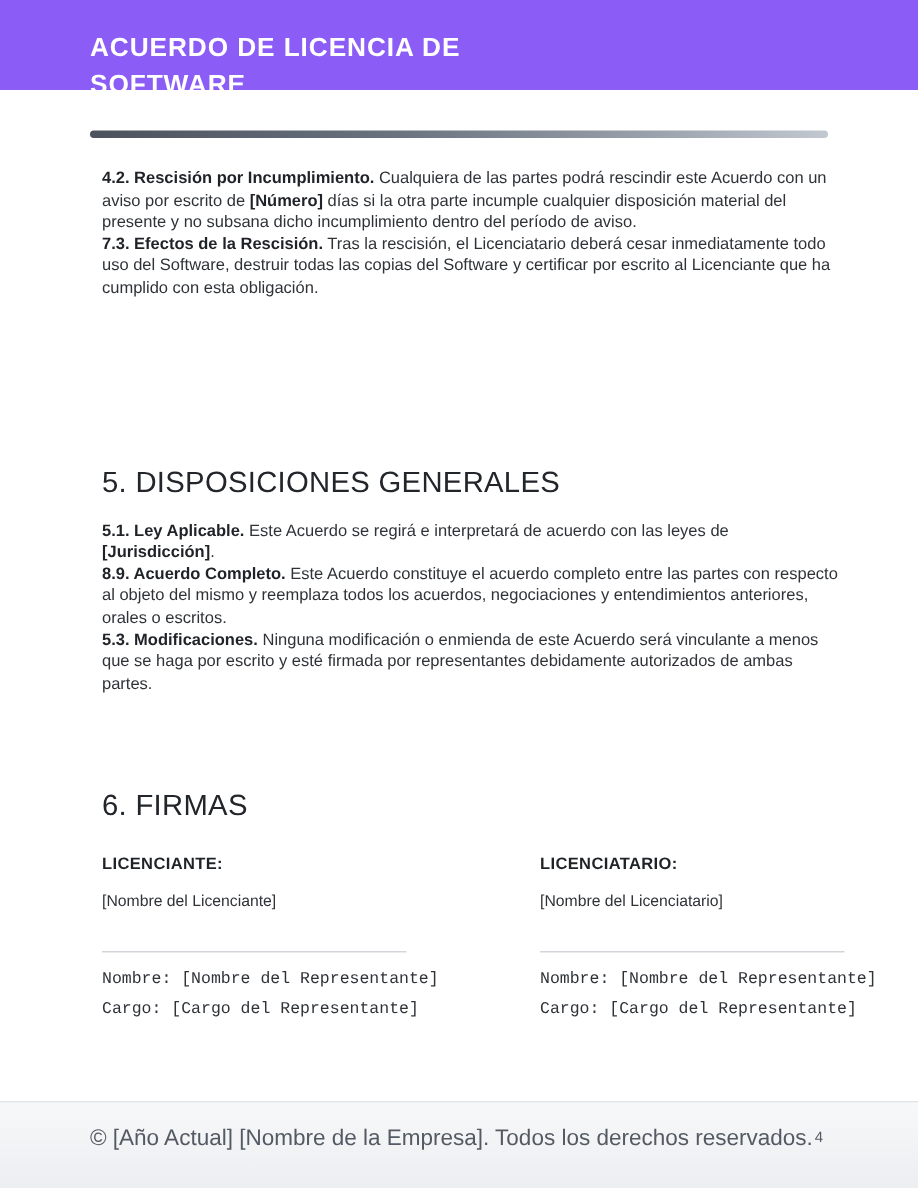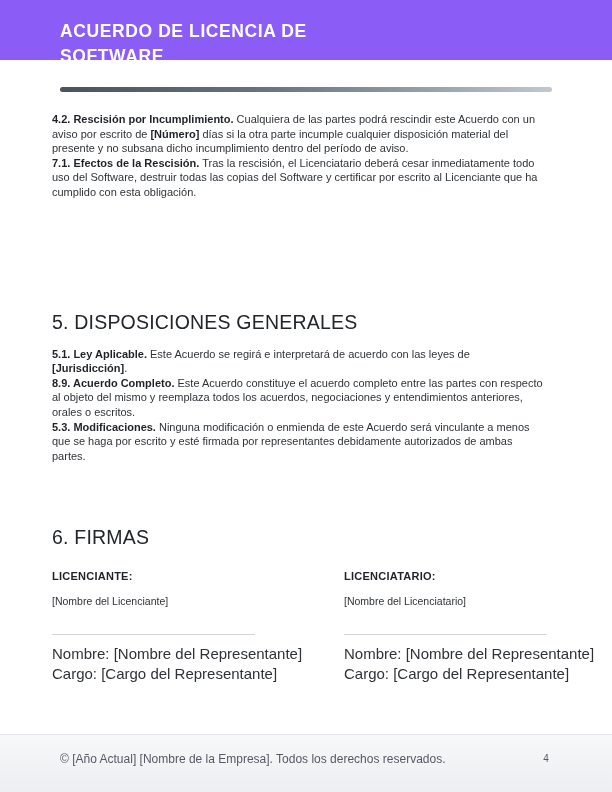--- a/index.html
+++ b/index.html
@@ -56,21 +56,21 @@
     top: 87px;
     width: 492px;
     height: 5px;
     border-radius: 2.5px;
     background: linear-gradient(to right, #4c535e 0%, #6b7280 42%, #98a0ab 75%, #c2c8d0 100%);
   }
 
   
   .content {
     position: absolute;
-    left: 52px;
+    left: 68px;
     top: 112px;
     width: 492px;
   }
 
   p.body-text {
     margin: 0;
     font-size: 11px;
     line-height: 14.6px;
     color: #2f3338;
     text-align: left;
@@ -121,42 +121,43 @@
     color: #2f3338;
     margin: 0;
   }
   .sig-line {
     width: 203px;
     height: 1px;
     background: #d2d5da;
     margin: 26px 0 9px 0;
   }
   .sig-field {
-    font-size: 15px;
+    font-size: 11px;
     line-height: 19.5px;
     color: #2f3338;
     margin: 0;
     white-space: nowrap;
+    font-family: Liberation Mono, monospace;
   }
 
   
   .page-footer {
     position: absolute;
     left: 0;
     bottom: 0;
     width: 612px;
     height: 57px;
     background: linear-gradient(to bottom, #f7f8f9 0%, #eceef1 100%);
     border-top: 1px solid #e2e5e9;
   }
   .footer-note {
     position: absolute;
     left: 60px;
     top: 18px;
-    font-size: 12px;
+    font-size: 15px;
     line-height: 12px;
     color: #545a63;
     margin: 0;
   }
   .footer-page-number {
     position: absolute;
     left: 539px;
     top: 17px;
     width: 14px;
     text-align: center;
@@ -174,21 +175,21 @@
   <div class="page-header">
     <h1 class="page-header-title">ACUERDO DE LICENCIA DE SOFTWARE</h1>
   </div>
 
   <div class="accent-rule"></div>
 
   <div class="content">
 
     <p class="body-text"><b>4.2. Rescisión por Incumplimiento.</b><span> Cualquiera de las partes podrá rescindir este Acuerdo con un aviso por escrito de </span><b>[Número]</b><span> días si la otra parte incumple cualquier disposición material del presente y no subsana dicho incumplimiento dentro del período de aviso.</span></p>
 
-    <p class="body-text"><b>7.1. Efectos de la Rescisión.</b><span> Tras la rescisión, el Licenciatario deberá cesar inmediatamente todo uso del Software, destruir todas las copias del Software y certificar por escrito al Licenciante que ha cumplido con esta obligación.</span></p>
+    <p class="body-text"><b>7.3. Efectos de la Rescisión.</b><span> Tras la rescisión, el Licenciatario deberá cesar inmediatamente todo uso del Software, destruir todas las copias del Software y certificar por escrito al Licenciante que ha cumplido con esta obligación.</span></p>
 
     <div class="block-gap-xl"></div>
 
     <h2 class="section-title">5. DISPOSICIONES GENERALES</h2>
 
     <p class="body-text"><b>5.1. Ley Aplicable.</b><span> Este Acuerdo se regirá e interpretará de acuerdo con las leyes de </span><b>[Jurisdicción]</b><span>.</span></p>
 
     <p class="body-text"><b>8.9. Acuerdo Completo.</b><span> Este Acuerdo constituye el acuerdo completo entre las partes con respecto al objeto del mismo y reemplaza todos los acuerdos, negociaciones y entendimientos anteriores, orales o escritos.</span></p>
 
     <p class="body-text"><b>5.3. Modificaciones.</b><span> Ninguna modificación o enmienda de este Acuerdo será vinculante a menos que se haga por escrito y esté firmada por representantes debidamente autorizados de ambas partes.</span></p>

